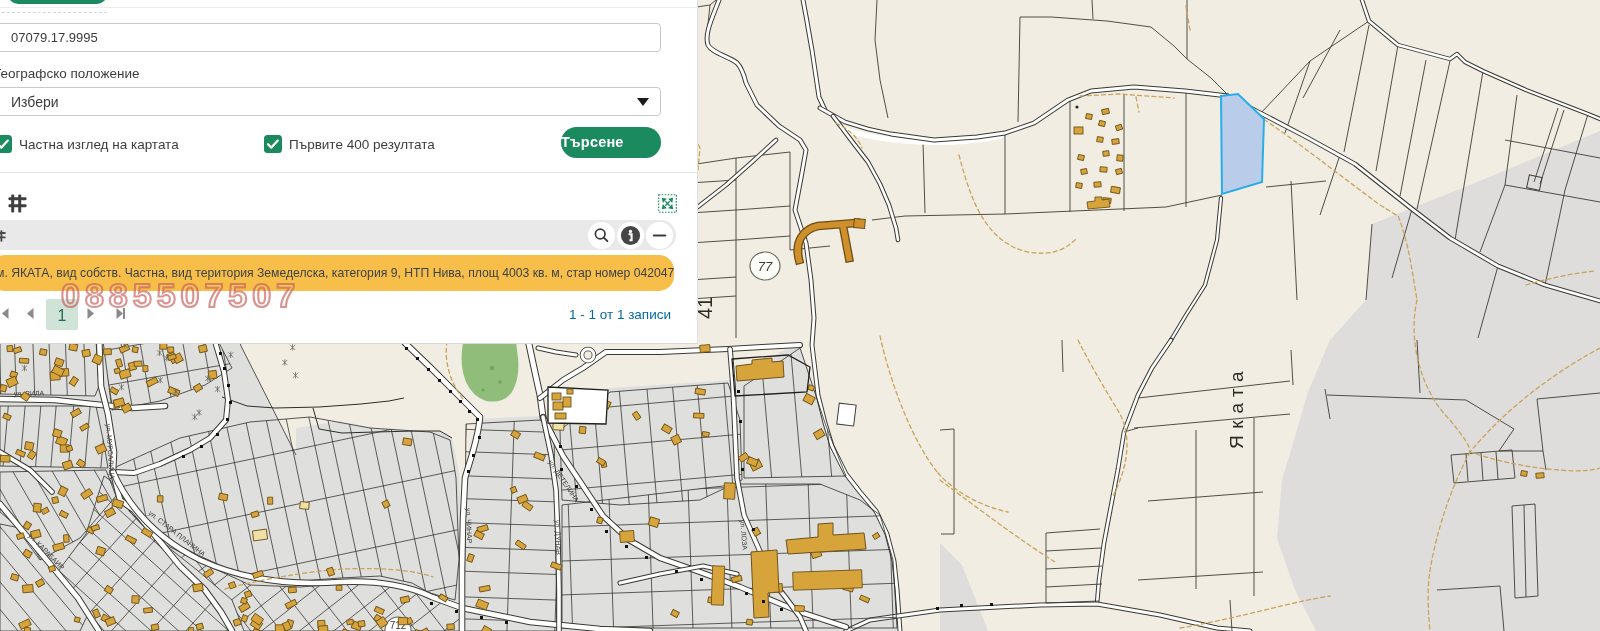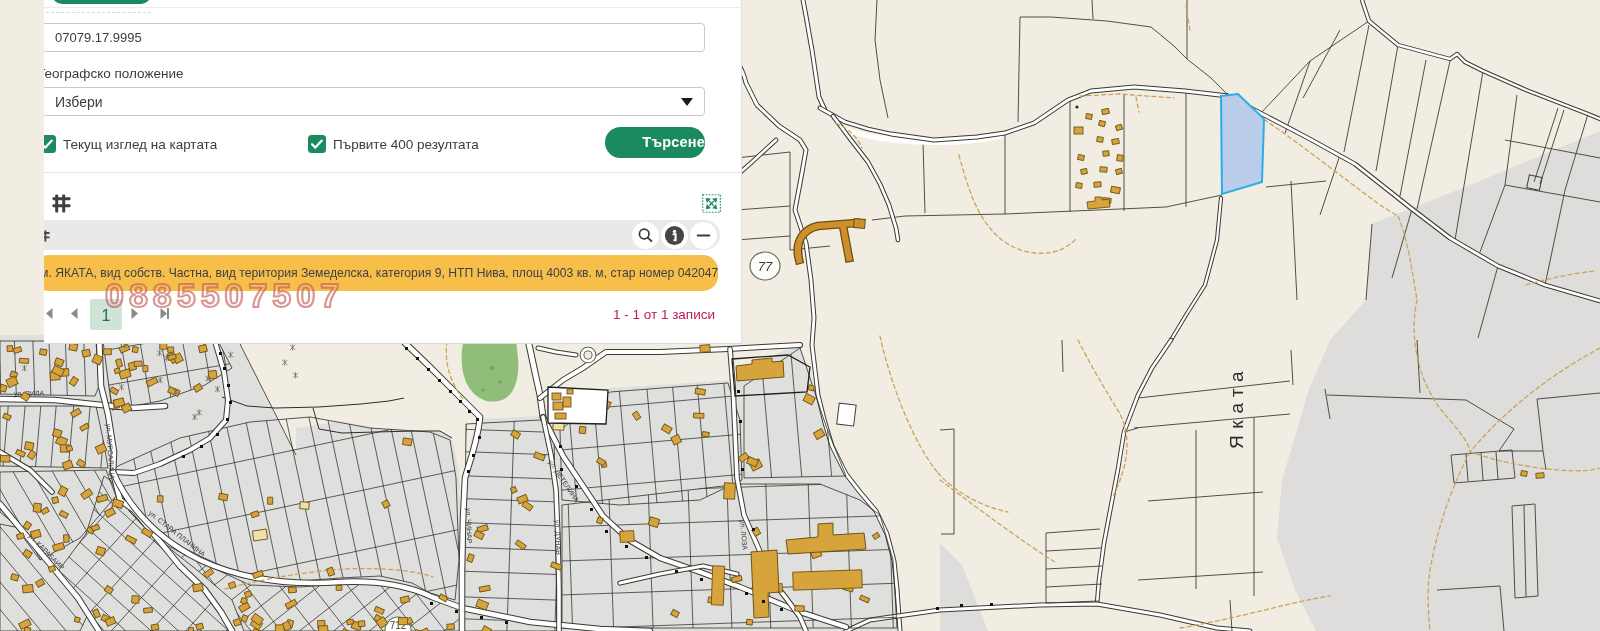--- a/index.html
+++ b/index.html
@@ -1,47 +1,47 @@
 <!DOCTYPE html>
 <html><head><meta charset="utf-8">
 <style>
 * { margin:0; padding:0; box-sizing:border-box; }
 html,body { width:1600px; height:631px; overflow:hidden; font-family:"Liberation Sans", sans-serif; }
 #stage { position:relative; width:1600px; height:631px; overflow:hidden; background:#f1ede2; }
 #map { position:absolute; left:0; top:0; }
 #panel { position:absolute; left:0; top:0; width:698px; height:344px; background:#fff; overflow:hidden;
-  border-bottom:1px solid #d8d8d8; border-right:1px solid #e0e0e0;margin-left:44px; }
+  border-bottom:1px solid #d8d8d8; border-right:1px solid #e0e0e0; }
 #topbtn { position:absolute; left:8px; top:-20px; width:99px; height:24px; background:#1b8a5f; border-radius:10px; }
 #topdash { position:absolute; left:2px; top:12px; width:105px; border-top:1px dashed #d6d6d6; }
 #hr1 { position:absolute; left:0; top:7px; width:698px; border-top:1px solid #ececec; }
 .inputbox { position:absolute; left:-12px; width:673px; border:1px solid #c9c9c9; border-radius:4px; background:#fff;
   font-size:13px; color:#3c3c3c; display:flex; align-items:center; }
 .inputbox > span:first-child { padding-left:22px; }
 #inp1 { top:23px; height:29px; }
 #sel1 { top:87px; height:29px; }
 #lbl1 { position:absolute; left:-6px; top:66px; font-size:13.5px; color:#3c3c3c; }
 #sel1 > span:first-child { font-size:14px; }
 .selbtn { position:absolute; right:5px; top:3px; bottom:3px; width:24px; background:#fff; display:flex; align-items:center; justify-content:center; }
 .caret { width:0; height:0; border-left:6.5px solid transparent; border-right:6.5px solid transparent; border-top:8px solid #1a1a1a; }
 .cbx { position:absolute; width:18px; height:18px; }
 .cblbl { position:absolute; font-size:13.5px; color:#3c3c3c; }
 #searchbtn { position:absolute; left:561px; top:127px; width:100px; height:31px; background:#1b8a5f; border-radius:16px;
-  color:#fff; font-size:14.5px; font-weight:bold; text-align:right; line-height:31px; letter-spacing:0.2px; }
+  color:#fff; font-size:14.5px; font-weight:bold; text-align:left; line-height:31px; letter-spacing:0.2px; }
 #hr2 { position:absolute; left:0; top:172px; width:698px; border-top:1px solid #e4e4e4; }
 #gridicon { position:absolute; left:8px; top:194px; }
 #expicon { position:absolute; left:658px; top:194px; }
 #grayrow { position:absolute; left:-14px; top:220px; width:690px; height:30px; background:#e9e9e9; border-radius:15px;
   font-size:14.3px; color:#3f3f3f; }
 #grayrow .mini { position:absolute; left:8px; top:9px; }
 #graytext { position:absolute; left:26px; top:7px; white-space:nowrap; }
 #grayrow .ic { position:absolute; top:1.5px; }
 #orangerow { position:absolute; left:-10px; top:255px; width:684px; height:36px; background:#f7bf4a; border-radius:15px;
   font-size:12.2px; color:#3d4248; line-height:36px; padding-left:6px; white-space:nowrap; overflow:hidden; }
 #pager { position:absolute; left:-2px; top:297px; }
-#pinfo { position:absolute; left:569px; top:307px; font-size:13.5px; color:#be185d; }
+#pinfo { position:absolute; left:569px; top:307px; font-size:13.5px; color:#0369a1; }
 #watermark { position:absolute; left:61px; top:276px; font-size:34px; font-weight:bold; letter-spacing:5px;
   color:rgba(255,245,242,0.10); -webkit-text-stroke:2.15px rgba(199,94,90,0.66); white-space:nowrap; }
 </style></head>
 <body>
 <div id="stage">
 <svg id="map" width="1600" height="631" viewBox="0 0 1600 631">
 <rect width="1600" height="631" fill="#f1ede2"></rect>
 <path d="M0,335 L238,335 L241,346 L296,455 L305,500 L318,631 L0,631 Z" fill="#dfdfde"></path>
 <path d="M296,428 L340,421 L375,428 L415,431 L440,431 L452,438 L459,472 L461,520 L461,631 L296,631 Z" fill="#dfdfde"></path>
 <path d="M478,419 L543,416 L556,430 L559,520 L560,631 L461,631 L461,520 L465,470 L471,440 Z" fill="#dfdfde"></path>
@@ -829,21 +829,21 @@
   <div class="inputbox" id="sel1">
         <span>Избери</span>
         <span class="selbtn">
           <i class="caret"></i>
         </span>
       </div>
   <div class="cbx" style="left:-6px;top:135px"><svg width="18" height="18" viewBox="0 0 18 18">
           <rect width="18" height="18" rx="3.5" fill="#1b8a5f"></rect>
           <path d="M4 9.2 L7.4 12.6 L13.8 5.6" stroke="#fff" stroke-width="2.2" fill="none" stroke-linecap="round" stroke-linejoin="round"></path>
         </svg></div>
-  <div class="cblbl" style="left:19px;top:137px">Текущ изглед на картата</div>
+  <div class="cblbl" style="left:19px;top:137px">Частна изглед на картата</div>
   <div class="cbx" style="left:264px;top:135px"><svg width="18" height="18" viewBox="0 0 18 18">
           <rect width="18" height="18" rx="3.5" fill="#1b8a5f"></rect>
           <path d="M4 9.2 L7.4 12.6 L13.8 5.6" stroke="#fff" stroke-width="2.2" fill="none" stroke-linecap="round" stroke-linejoin="round"></path>
         </svg></div>
   <div class="cblbl" style="left:289px;top:137px">Първите 400 резултата</div>
   <div id="searchbtn">Търсене</div>
   <div id="hr2"></div>
   <div id="gridicon"><svg width="19" height="19" viewBox="0 0 19 19">
           <g fill="#3f3f3f">
             <rect x="3.2" y="0.5" width="3" height="18" rx="1"></rect>

